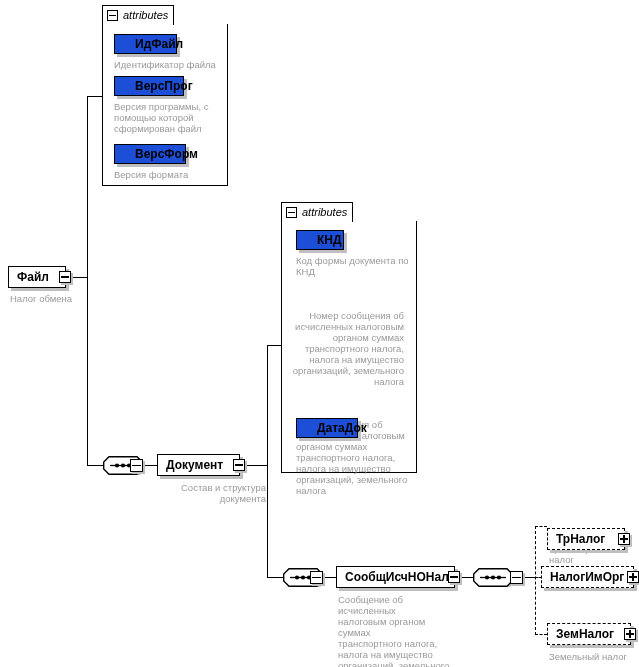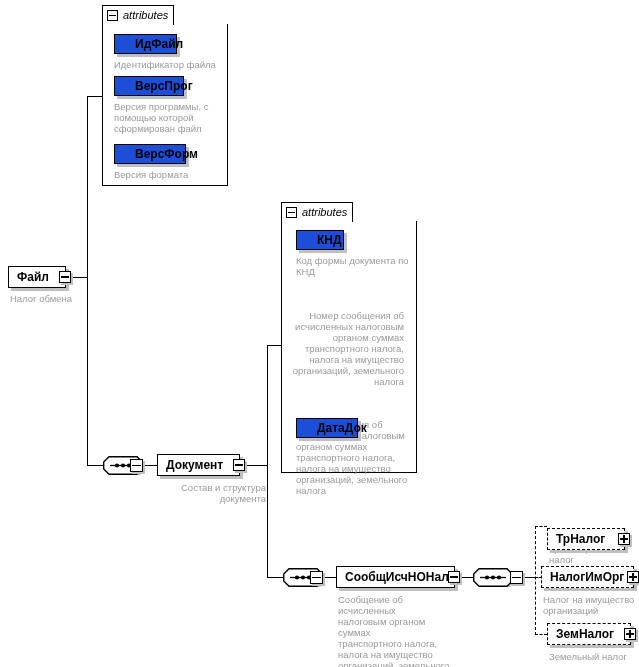--- a/index.html
+++ b/index.html
@@ -289,22 +289,20 @@
   <div class="node optional" style="left:547px;top:528px;width:78px;">
     <span class="nlabel">ТрНалог</span>
     <span class="pm plus edge"></span>
   </div>
   <div class="doc" style="left:549px;top:543px;width:90px;">Транспортный налог</div>
 
   <div class="node optional" style="left:541px;top:566px;width:93px;">
     <span class="nlabel">НалогИмОрг</span>
     <span class="pm plus edge"></span>
   </div>
-  <div class="doc" style="left:543px;top:594px;width:96px;">Налог на имущество
-организаций</div>
 
   <div class="node optional" style="left:547px;top:623px;width:84px;">
     <span class="nlabel">ЗемНалог</span>
     <span class="pm plus edge"></span>
   </div>
   <div class="doc" style="left:549px;top:651px;width:90px;">Земельный налог</div>
 
 </div>
 
 </body></html>

